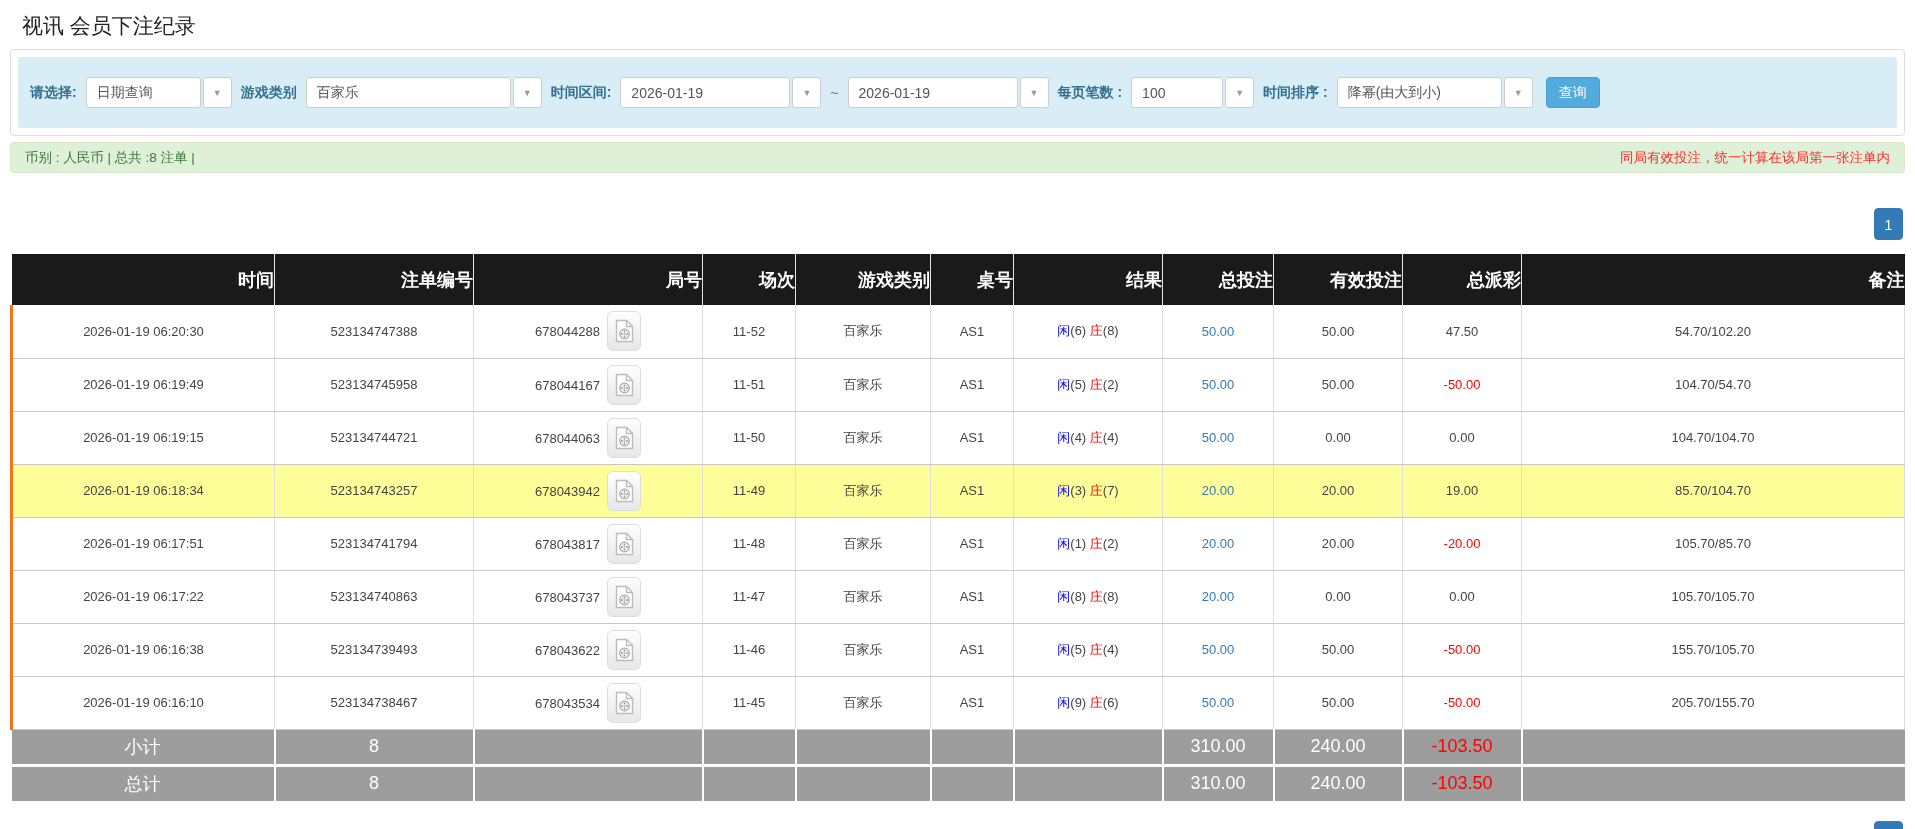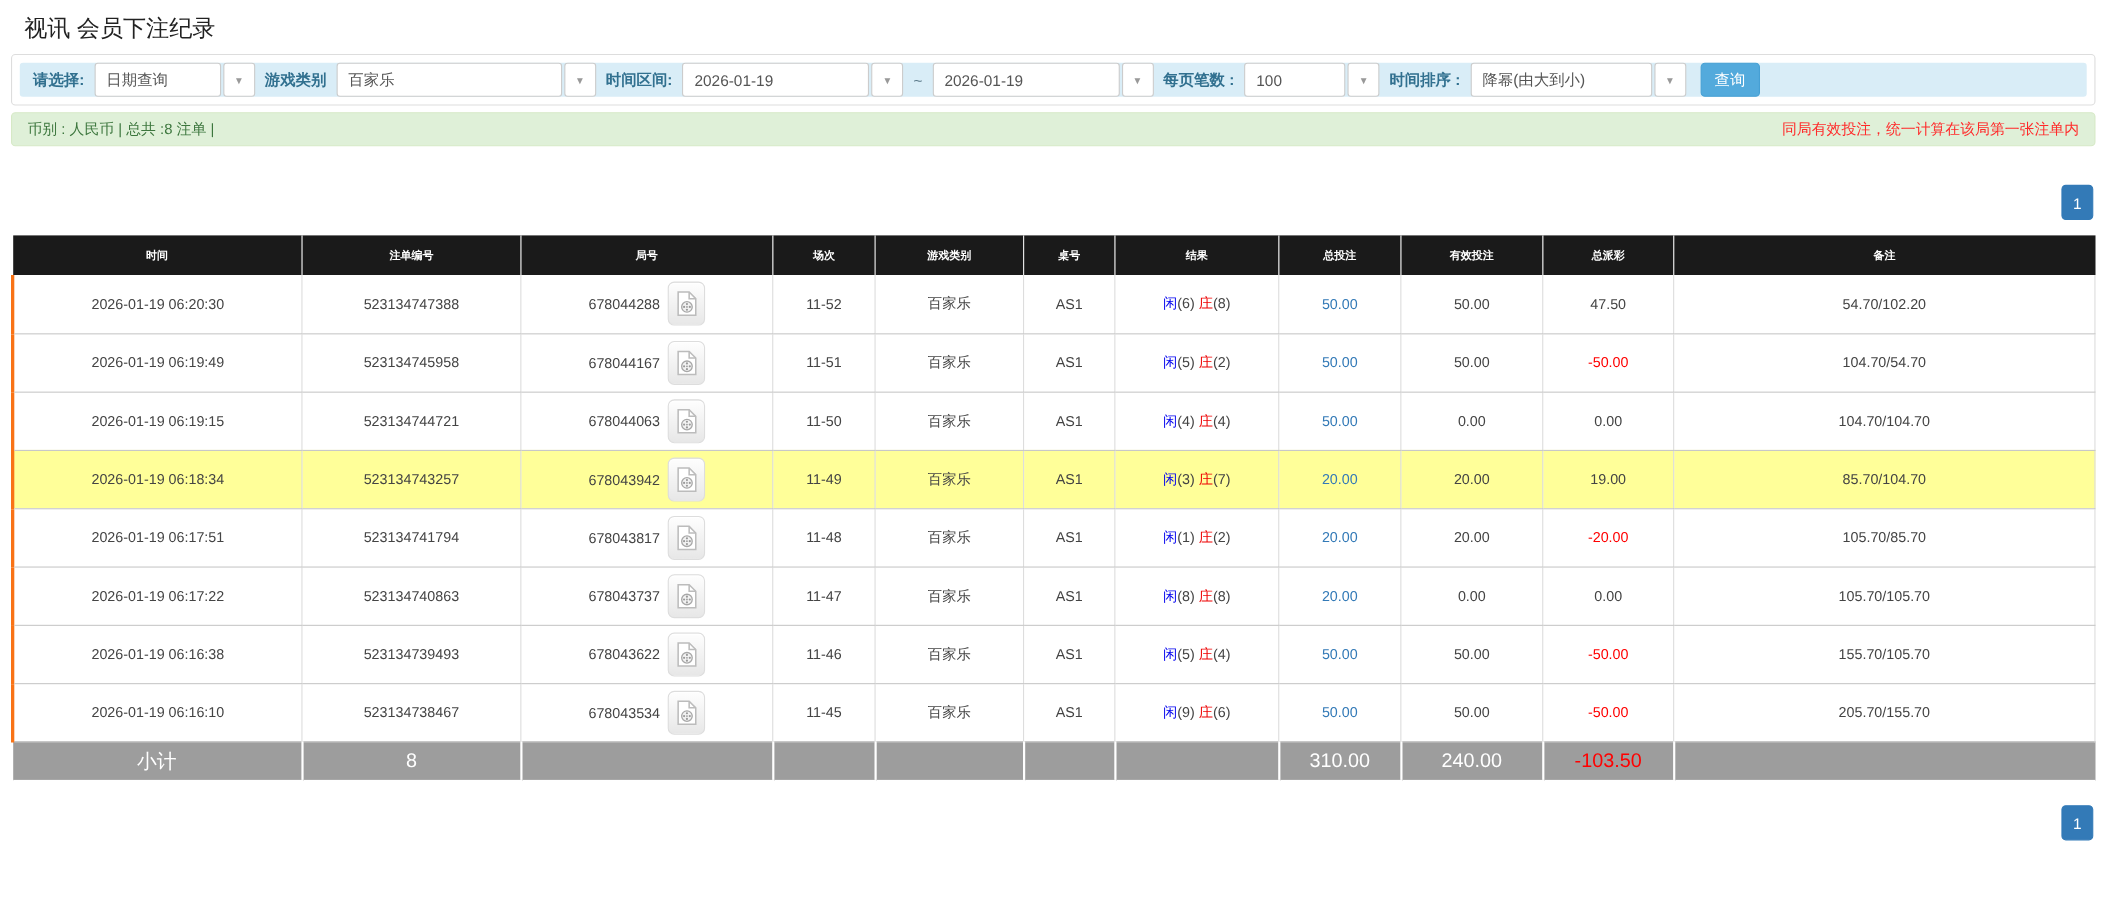--- a/index.html
+++ b/index.html
@@ -3,21 +3,21 @@
 <meta charset="utf-8">
 <style>
   * { box-sizing: border-box; margin: 0; padding: 0; }
   html,body { width:1915px; height:829px; overflow:hidden; background:#fff;
     font-family:"Liberation Sans", sans-serif; color:#333; }
 
   .page-title { margin:12px 0 0 22px; font-size:21px; font-weight:400; color:#222; }
 
   
   .filter-panel { margin:9px 10px 0 10px; border:1px solid #ddd; border-radius:4px; padding:7px; background:#fff; }
-  .filter-bar  { background:#d9edf7; border-radius:3px; padding:0 12px; display:flex; align-items:center; gap:9px; }
+  .filter-bar  { background:#d9edf7; border-radius:3px; padding:20px 12px; display:flex; align-items:center; gap:9px; }
   .flabel { color:#31708f; font-weight:bold; font-size:14px; white-space:nowrap; }
   .combo { display:flex; align-items:flex-start; }
   .combo-value { height:31px; background:#fff; border:1px solid #ccc; border-radius:3px;
     display:flex; align-items:center; padding:0 10px; font-size:14px; color:#555; }
   .combo-caret { width:29px; height:31px; margin-left:2px; background:#fff; border:1px solid #ccc; border-radius:3px;
     display:flex; align-items:center; justify-content:center; color:#999; font-size:9px; cursor:pointer; }
   .w115{width:115px}.w205{width:205px}.w170{width:170px}.w92{width:92px}.w165{width:165px}
   .tilde { color:#5b7a8a; font-size:14px; }
   .search-btn { height:31px; padding:0 12px; margin-left:4px; background:#53aadc; border:1px solid #46a0d4;
     border-radius:4px; color:#fff; font-size:14px; cursor:pointer; font-family:inherit; }
@@ -30,22 +30,22 @@
 
   
   .pager { text-align:right; margin-right:12px; }
   .pager-top { margin-top:35px; }
   .pager-bottom { margin-top:20px; }
   .page-btn { display:inline-block; min-width:29px; height:32px; line-height:32px; text-align:center;
     background:#337ab7; border:1px solid #337ab7; border-radius:4px; color:#fff; font-size:14px; cursor:pointer; }
 
   
   table.records { width:1895px; margin:14px 10px 0 10px; border-collapse:collapse; table-layout:fixed; font-size:13px; }
-  .records thead th { background:#1a1a1a; color:#fff; font-weight:bold; font-size:10px; height:36px;
-    border-right:1px solid #e3e3e3; text-align:center; }
+  .records thead th { background:#1a1a1a; color:#fff; font-weight:bold; font-size:18px; height:51px;
+    border-right:1px solid #e3e3e3; text-align:right; }
   .records thead th:last-child { border-right:none; }
   .records tbody td { height:53px; text-align:center; color:#444; background:#fff;
     border-bottom:1px solid #c8c8c8; border-right:1px solid #ddd; }
   .records tbody td:first-child { border-left:3px solid #f97316; }
   .records tbody tr.highlight td { background:#ffff99; }
   .round-wrap { vertical-align:middle; }
   .video-btn { width:34px; height:40px; margin-left:7px; vertical-align:middle; cursor:pointer;
     border:1px solid #ddd; border-radius:6px; background:linear-gradient(#fefefe,#e7e7e7);
     display:inline-flex; align-items:center; justify-content:center; box-shadow:inset 0 1px 0 #fff; }
   .player-char { color:#0000ee; }
@@ -343,18 +343,31 @@
       <td></td>
       <td></td>
       <td></td>
       <td></td>
       <td></td>
       <td>310.00</td>
       <td>240.00</td>
       <td class="neg">-103.50</td>
       <td></td>
     </tr>
+    <tr>
+      <td>总计</td>
+      <td>8</td>
+      <td></td>
+      <td></td>
+      <td></td>
+      <td></td>
+      <td></td>
+      <td>310.00</td>
+      <td>240.00</td>
+      <td class="neg">-103.50</td>
+      <td></td>
+    </tr>
   </tfoot>
 </table>
 
 <div class="pager pager-bottom">
   <span class="page-btn">1</span>
 </div>
 
 </body></html>

